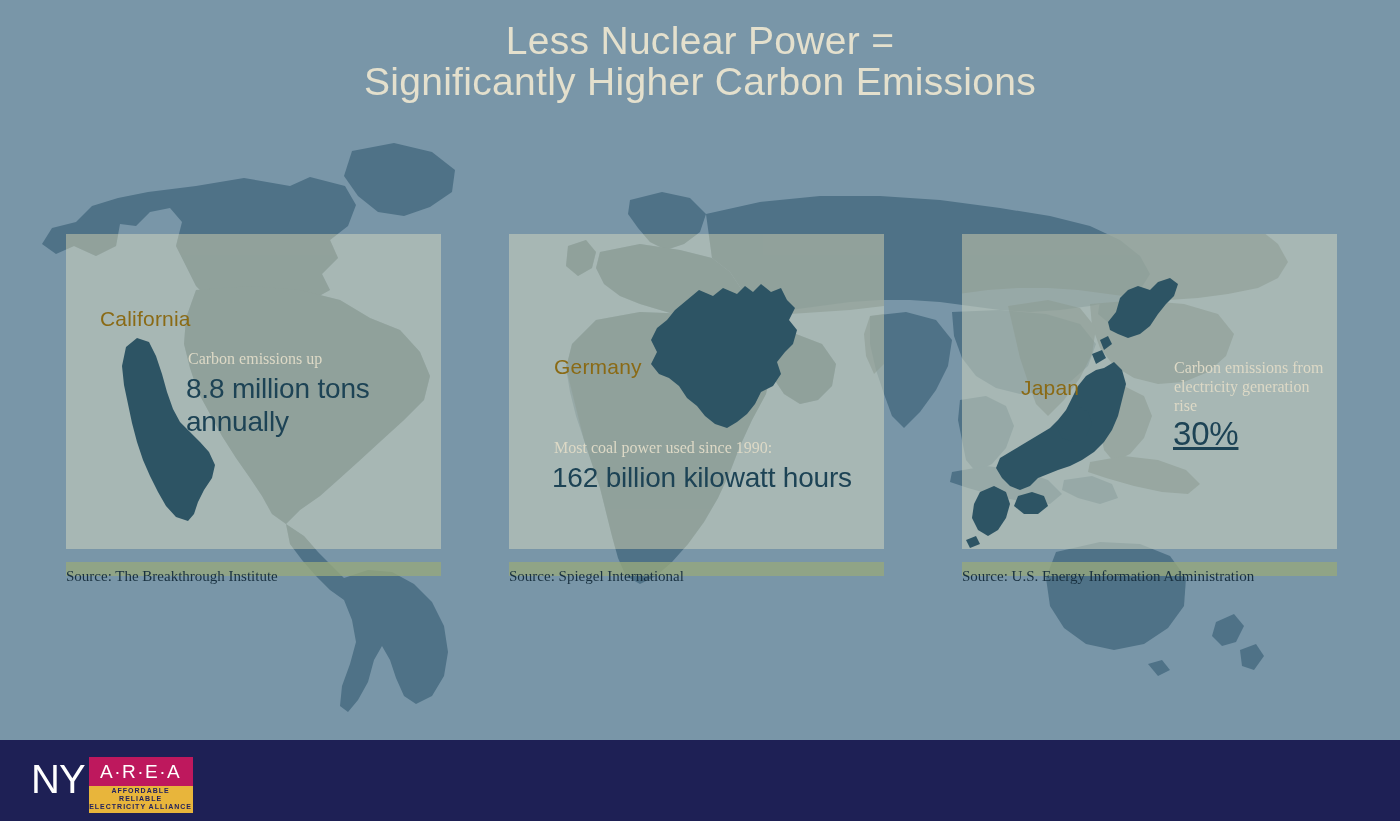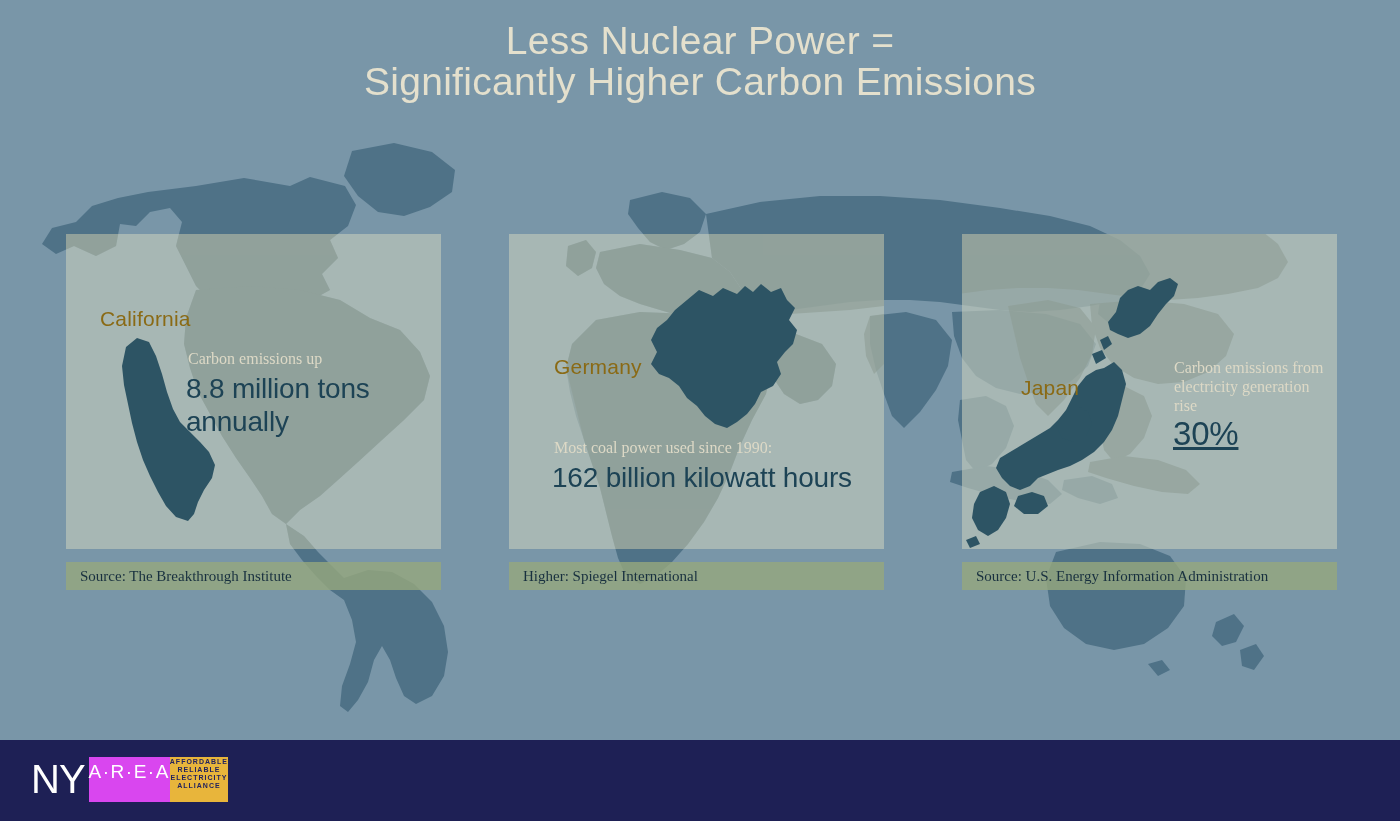--- a/index.html
+++ b/index.html
@@ -50,27 +50,26 @@
     height: 315px;
     background: rgba(196, 203, 188, 0.62);
   }
   #panel-ca { left: 66px;  width: 375px; }
   #panel-de { left: 509px; width: 375px; }
   #panel-jp { left: 962px; width: 375px; }
 
   .source-bar {
     position: absolute;
     top: 562px;
-    height: 28px;
+    height: 14px;
     background: rgba(150, 168, 125, 0.80);
     color: #18303f;
     font-family: "Liberation Serif", serif;
     font-size: 15px;
     line-height: 28px;
-    padding-left: 14px;
     box-sizing: border-box;
     white-space: nowrap;
   }
   #source-ca { left: 66px;  width: 375px; }
   #source-de { left: 509px; width: 375px; }
   #source-jp { left: 962px; width: 375px; }
 
   
   .region-label {
     position: absolute;
@@ -133,23 +132,23 @@
     color: #ffffff;
     font-size: 40px;
     line-height: 45px;
     font-weight: 400;
     letter-spacing: -1px;
     padding-right: 4px;
     font-family: "Liberation Sans", sans-serif;
   }
   .logo-box {
     width: 104px;
-    background: #d946ef;
+    background: #be185d;
     display: flex;
-    flex-direction: row;
+    flex-direction: column;
     justify-content: flex-start;
   }
   .logo-area {
     color: #ffffff;
     font-size: 19px;
     line-height: 29px;
     text-align: center;
     letter-spacing: 1.5px;
     flex: 1 1 auto;
   }
@@ -298,21 +297,21 @@
                  L276 118 L268 128 L272 140 L264 152 L252 158 L246 170
                  L238 180 L228 188 L218 194 L206 190 L196 182 L188 172
                  L178 164 L170 152 L160 144 L150 140 L142 130 L148 118
                  L142 106 L148 94 L158 86 L166 76 Z" fill="#2d5464"></path>
       </g>
     </svg>
   </div>
   <div class="region-label" id="de-label">Germany</div>
   <div class="stat-caption" id="de-caption">Most coal power used since 1990:</div>
   <div class="stat-value" id="de-value">162 billion kilowatt hours</div>
-  <div class="source-bar" id="source-de">Higher: Spiegel International</div>
+  <div class="source-bar" id="source-de">Source: Spiegel International</div>
 
   <div class="panel" id="panel-jp">
     <svg width="375" height="315" viewBox="0 0 375 315" style="position:absolute;left:0;top:0;">
       <g fill="#8c9b92" opacity="0.55">
         <path d="M-58 -22 L-4 -34 L56 -40 L116 -40 L176 -36 L226 -28 L266 -20 L296 -6
                  L316 10 L326 28 L316 44 L296 54 L266 60 L236 64 L206 66 L176 64
                  L146 60 L116 56 L86 54 L56 54 L26 56 L-4 60 L-34 64 L-58 66 Z"></path>
         <path d="M128 70 L176 66 L222 70 L256 80 L272 100 L264 122 L246 138 L222 148
                  L196 150 L172 144 L152 132 L138 114 L130 92 Z"></path>
         <path d="M136 156 L162 152 L182 162 L190 182 L182 204 L168 220 L152 228

